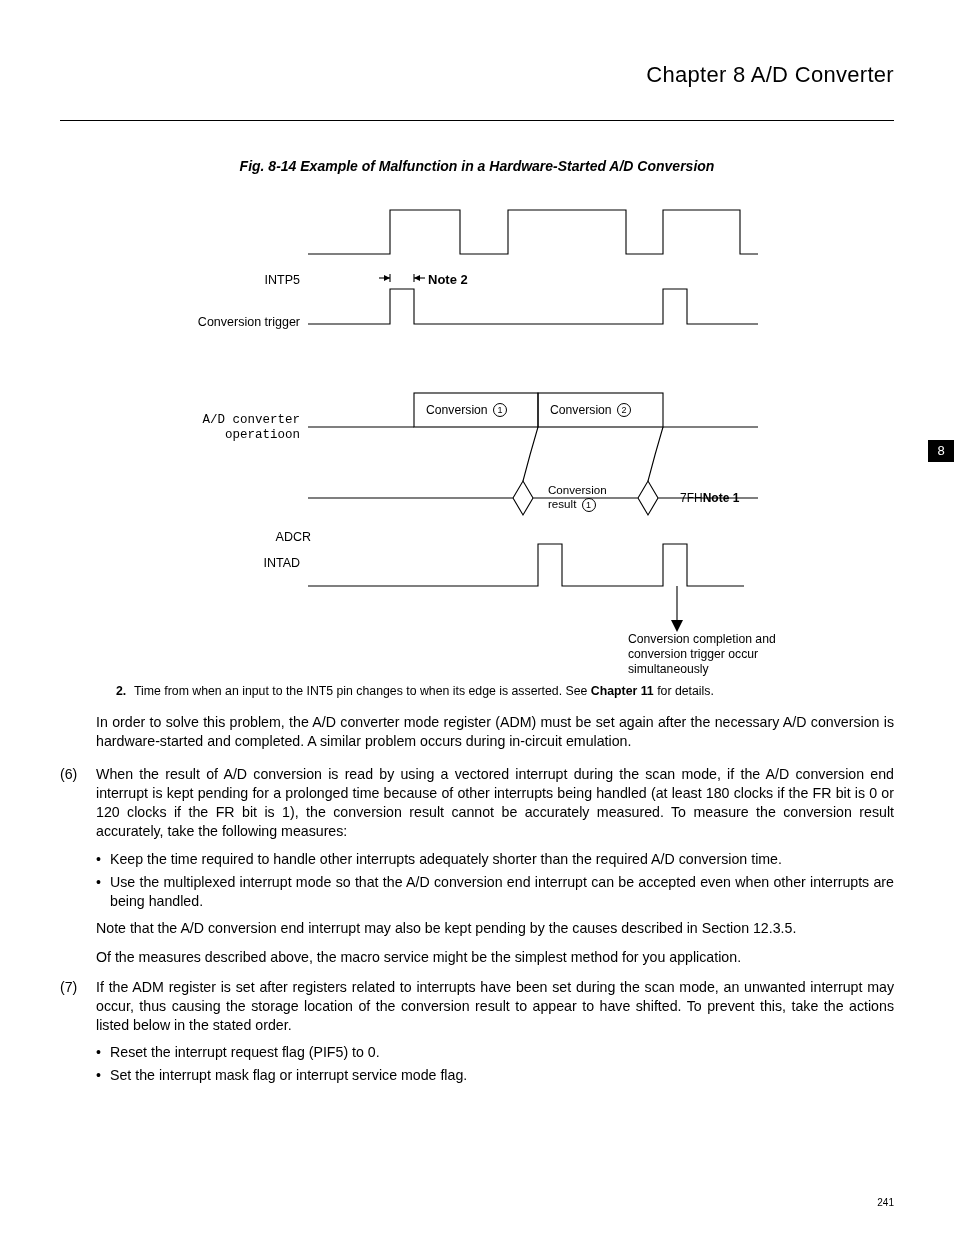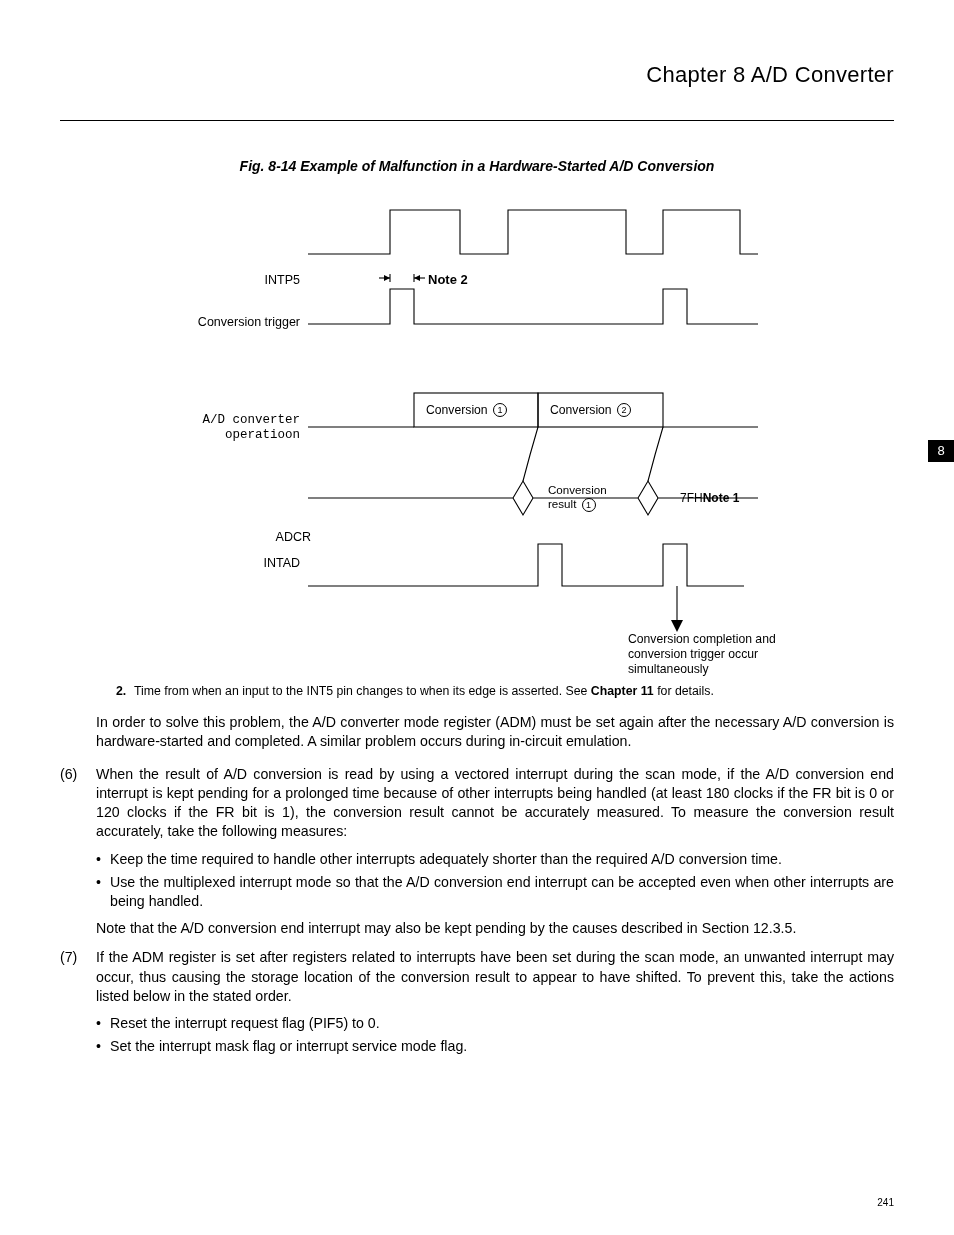--- a/index.html
+++ b/index.html
@@ -211,20 +211,21 @@
 
   <div class="num-item">
     <div class="m">(6)</div>
     <div class="c">When the result of A/D conversion is read by using a vectored interrupt during the scan mode, if the A/D conversion end interrupt is kept pending for a prolonged time because of other interrupts being handled (at least 180 clocks if the FR bit is 0 or 120 clocks if the FR bit is 1), the conversion result cannot be accurately measured.  To measure the conversion result accurately, take the following measures:</div>
   </div>
   <ul class="dash">
     <li>Keep the time required to handle other interrupts adequately shorter than the required A/D conversion time.</li>
     <li>Use the multiplexed interrupt mode so that the A/D conversion end interrupt can be accepted even when other interrupts are being handled.</li>
   </ul>
   <div class="sub-para">Note that the A/D conversion end interrupt may also be kept pending by the causes described in Section 12.3.5.</div>
+  <div class="sub-para">Of the measures described above, the macro service might be the simplest method for you application.</div>
 
   <div class="num-item">
     <div class="m">(7)</div>
     <div class="c">If the ADM register is set after registers related to interrupts have been set during the scan mode, an unwanted interrupt may occur, thus causing the storage location of the conversion result to appear to have shifted.  To prevent this, take the actions listed below in the stated order.</div>
   </div>
   <ul class="dash">
     <li>Reset the interrupt request flag (PIF5) to 0.</li>
     <li>Set the interrupt mask flag or interrupt service mode flag.</li>
   </ul>
 

